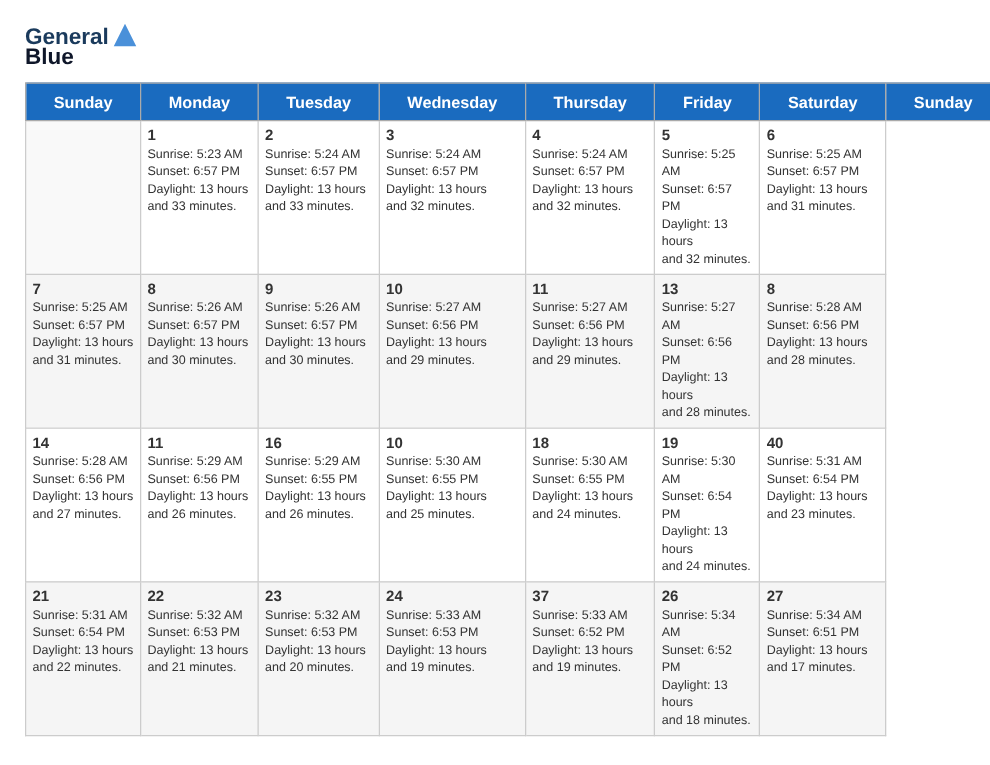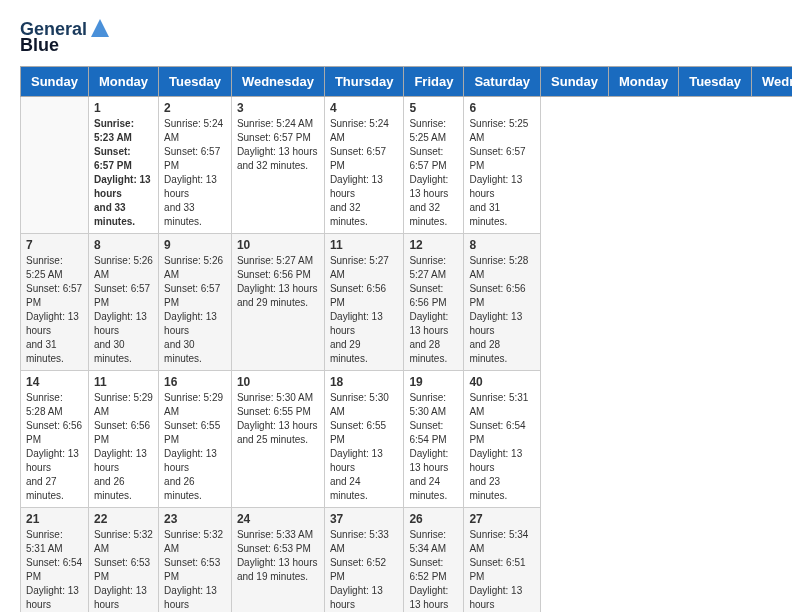--- a/index.html
+++ b/index.html
@@ -43,21 +43,21 @@
       color: #555;
     }
     table {
       width: 100%;
       border-collapse: collapse;
       font-size: 11px;
     }
     thead tr th {
       background-color: #1a6bbf;
       color: #fff;
-      padding: 7px 10px;
+      padding: 7px 22px;
       text-align: center;
       font-size: 13px;
       font-weight: bold;
       border: 1px solid #aaa;
     }
     tbody tr td {
       border: 1px solid #ccc;
       vertical-align: top;
       padding: 4px 5px;
       width: 14.28%;
@@ -124,21 +124,21 @@
         <th>Tuesday</th>
         <th>Wednesday</th>
         <th>Thursday</th>
       </tr>
   </thead>
   <tbody id="calendar-body">
   <tr>
         <td class="empty-cell"></td>
         <td>
           <span class="day-num">1</span>
-          <div class="cell-info" style="white-space: pre-line; font-weight: bold;">Sunrise: 5:23 AM
+          <div class="cell-info" style="white-space: pre-line;">Sunrise: 5:23 AM
 Sunset: 6:57 PM
 Daylight: 13 hours
 and 33 minutes.</div>
         </td>
         <td>
           <span class="day-num">2</span>
           <div class="cell-info" style="white-space: pre-line;">Sunrise: 5:24 AM
 Sunset: 6:57 PM
 Daylight: 13 hours
 and 33 minutes.</div>
@@ -202,21 +202,21 @@
 and 29 minutes.</div>
         </td>
         <td>
           <span class="day-num">11</span>
           <div class="cell-info" style="white-space: pre-line;">Sunrise: 5:27 AM
 Sunset: 6:56 PM
 Daylight: 13 hours
 and 29 minutes.</div>
         </td>
         <td>
-          <span class="day-num">12</span>
+          <span class="day-num">13</span>
           <div class="cell-info" style="white-space: pre-line;">Sunrise: 5:27 AM
 Sunset: 6:56 PM
 Daylight: 13 hours
 and 28 minutes.</div>
         </td>
         <td>
           <span class="day-num">8</span>
           <div class="cell-info" style="white-space: pre-line;">Sunrise: 5:28 AM
 Sunset: 6:56 PM
 Daylight: 13 hours

